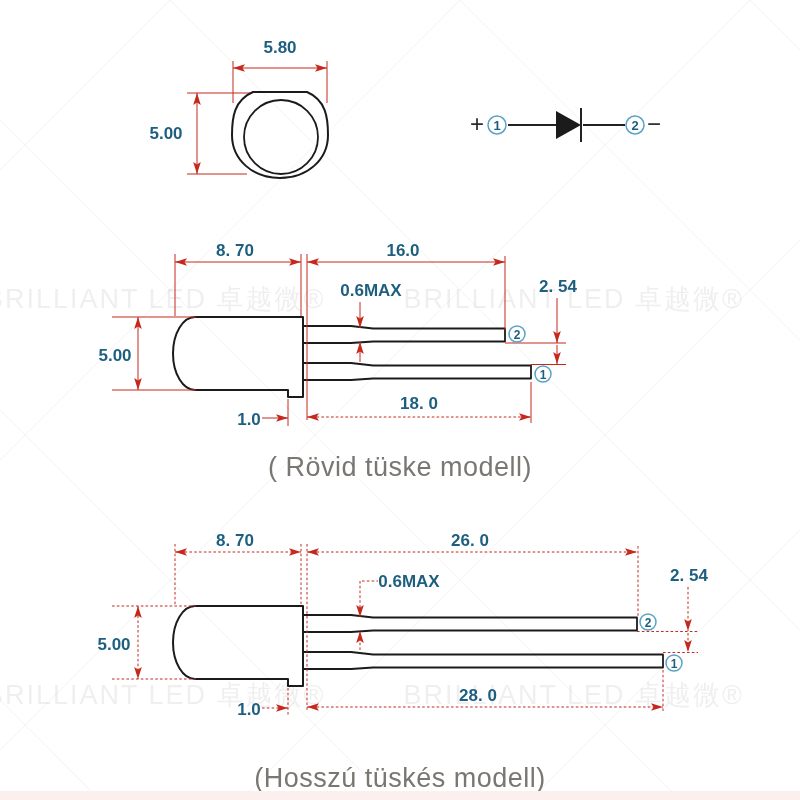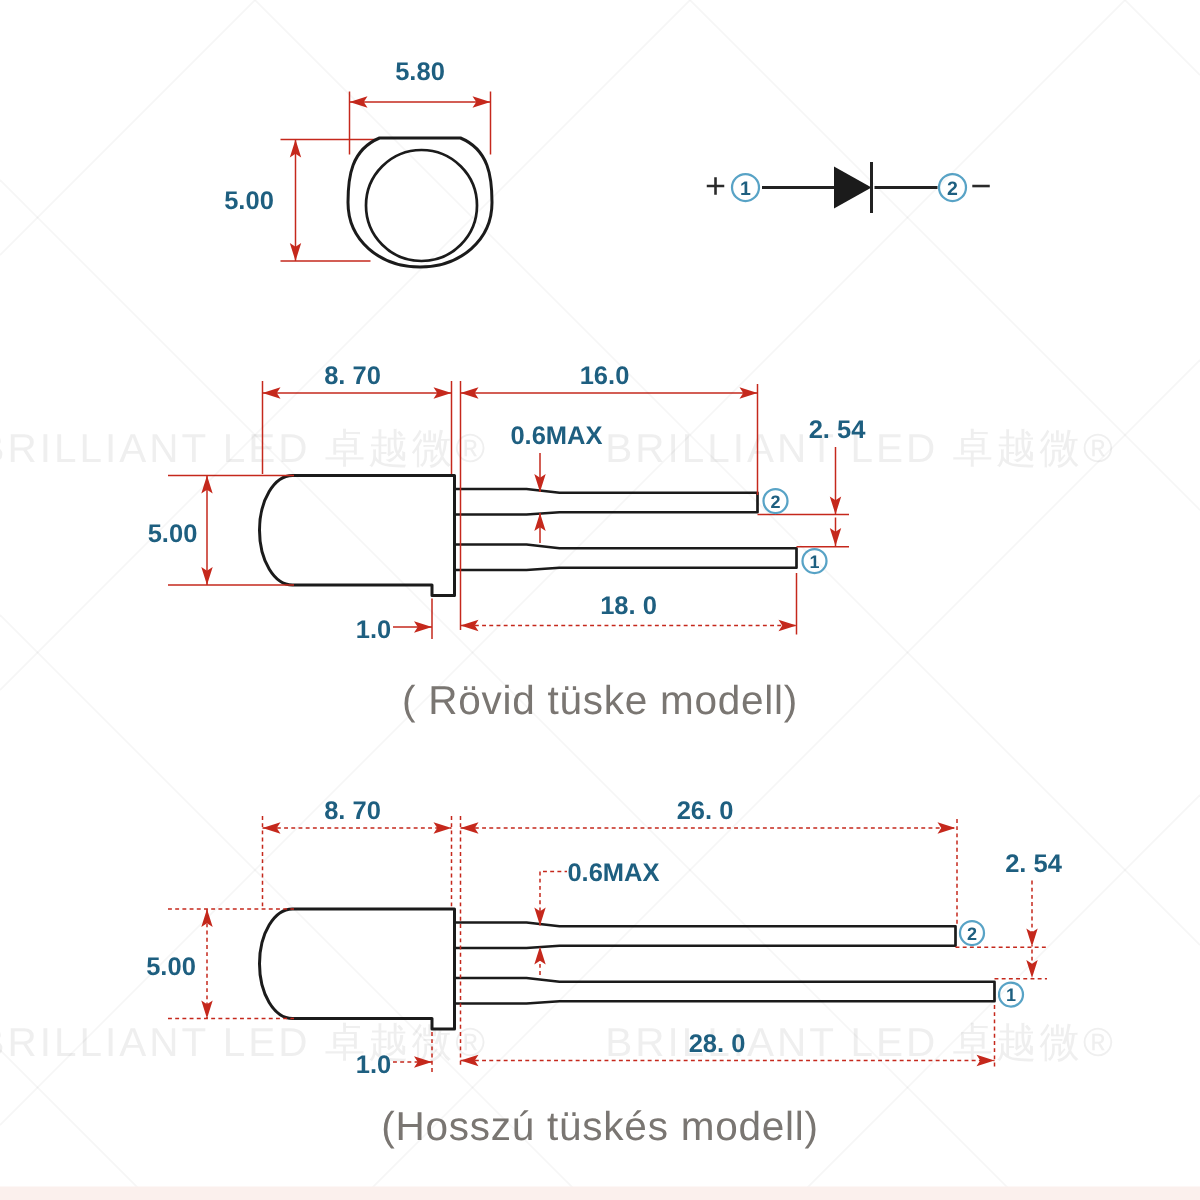--- a/index.html
+++ b/index.html
@@ -12,21 +12,21 @@
     color:rgba(80,80,80,0.09); font-size:27px; letter-spacing:2px;
     font-weight:500; pointer-events:none;
   }
   .wm-row-1 { left:-15px; top:281px; }
   .wm-row-2 { left:-15px; top:677px; }
   .caption {
     position:absolute; left:0; width:800px; text-align:center;
     color:#7a7672; font-size:27px; letter-spacing:0.5px;
   }
   .caption-short { top:452px; }
-  .caption-long  { top:736px; }
+  .caption-long  { top:763px; }
   .bottom-band { position:absolute; left:0; top:791px; width:800px; height:9px; background:#fbf0ed; }
   svg.draw { position:absolute; left:0; top:0; }
   .k  { stroke:#1b1b1b; stroke-width:2;   fill:#ffffff; stroke-linejoin:round; }
   .k2 { stroke:#1b1b1b; stroke-width:1.8; fill:#ffffff; stroke-linejoin:round; }
   .r  { stroke:#c5281c; stroke-width:1;   fill:none; }
   .rd { stroke:#c5281c; stroke-width:1;   fill:none; stroke-dasharray:2.6 2.2; }
   .dim   { fill:#1e5f80; font:700 17px "Liberation Sans", sans-serif; text-anchor:middle; }
   .badge-c { fill:#ffffff; stroke:#58a3c6; stroke-width:1.5; }
   .badge-t { fill:#1e5f80; font:700 12px "Liberation Sans", sans-serif; text-anchor:middle; }
   .badge-t-lg { fill:#1e5f80; font:700 13px "Liberation Sans", sans-serif; text-anchor:middle; }

